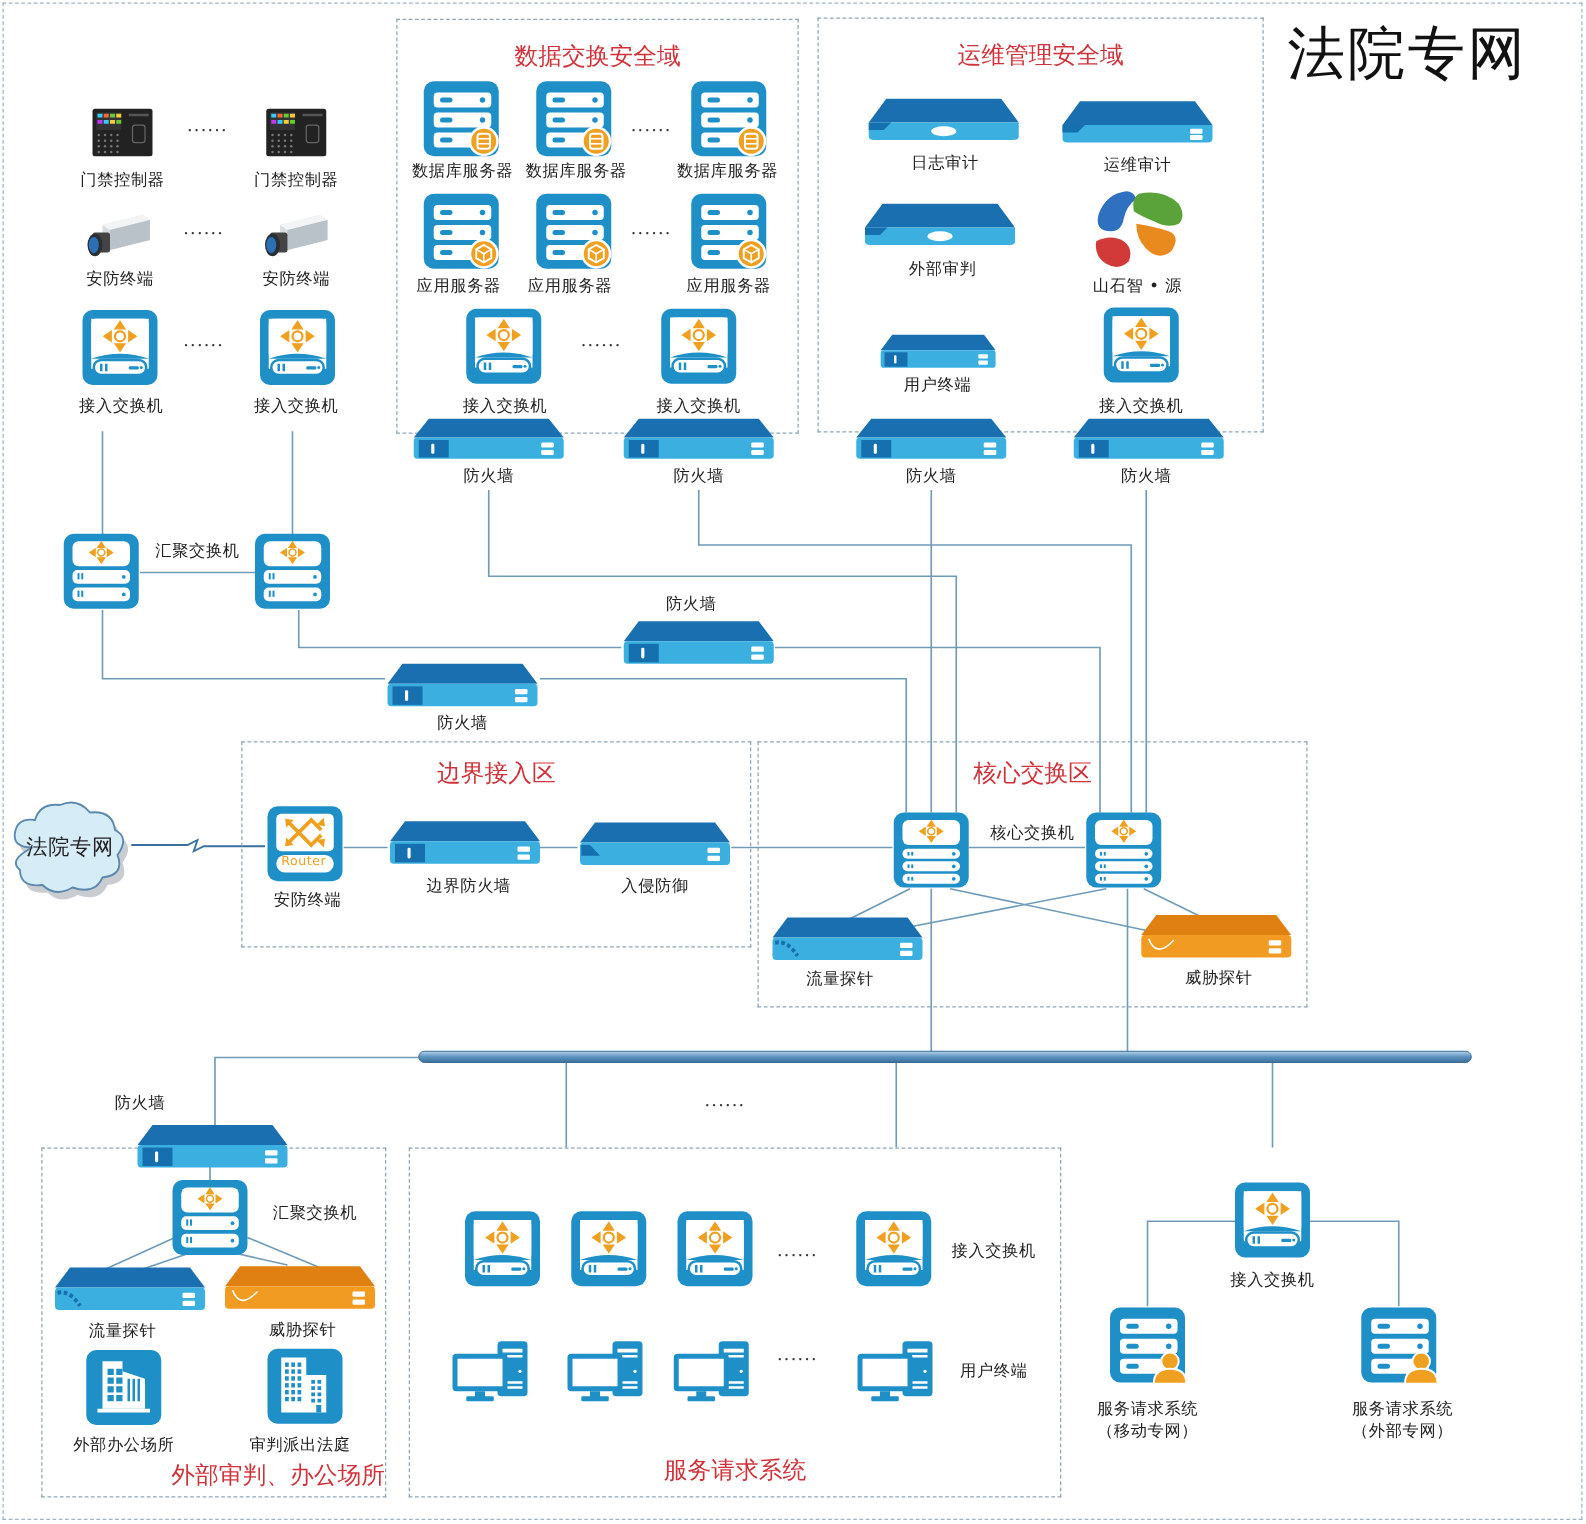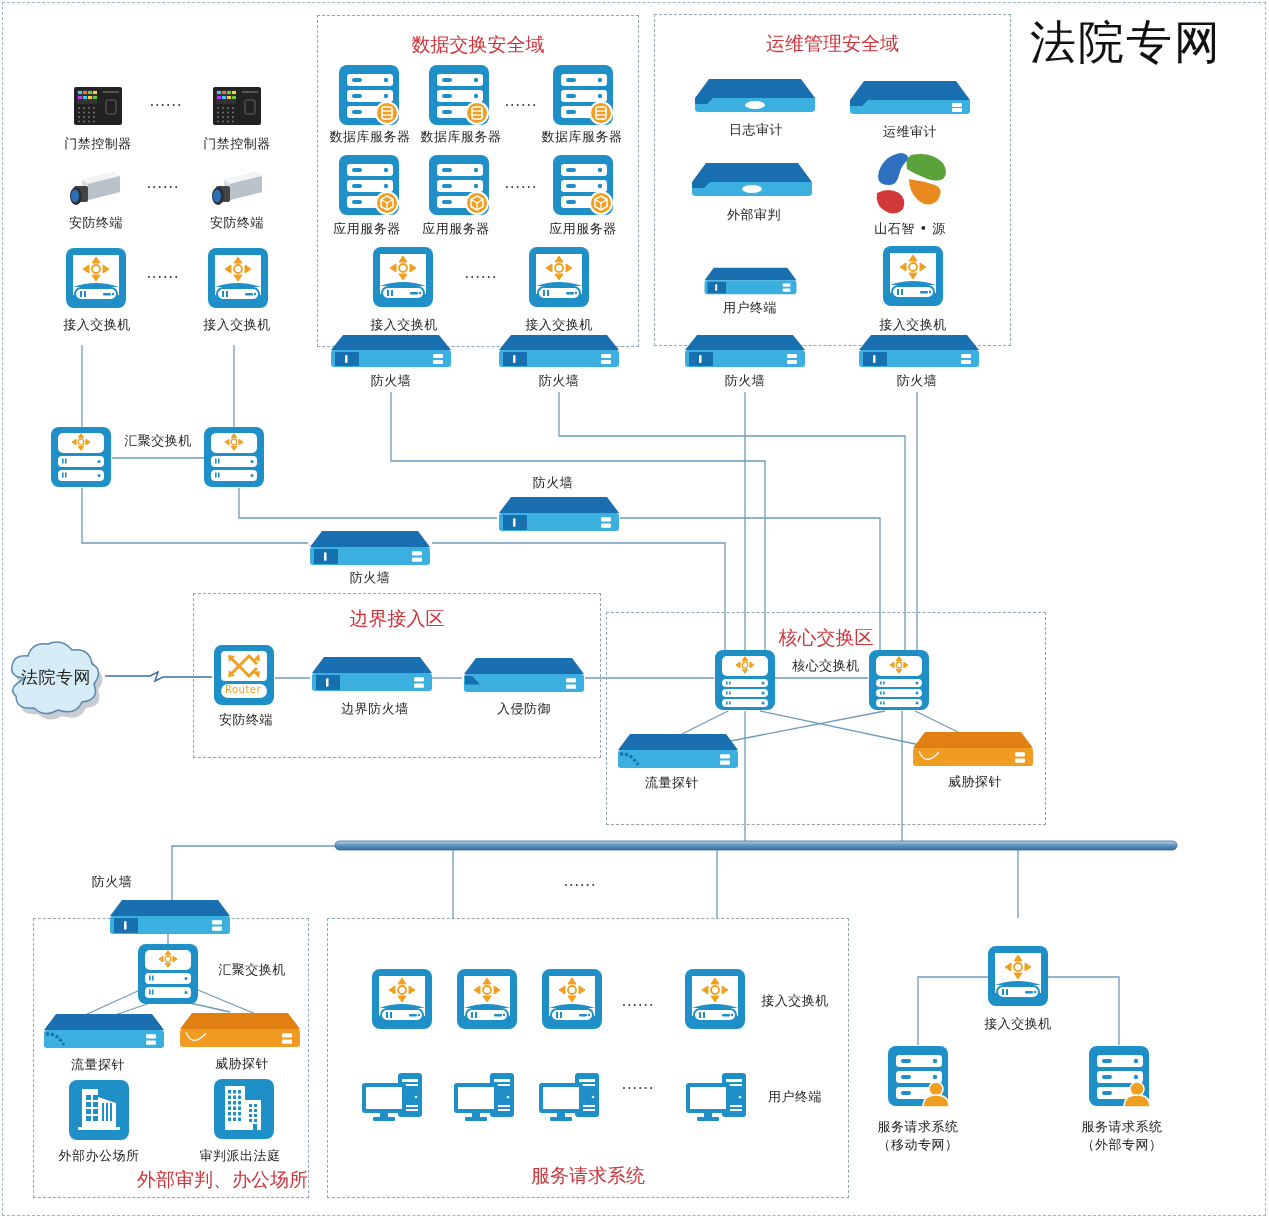--- a/index.html
+++ b/index.html
@@ -83,21 +83,21 @@
 
   <div class="zone" style="left:317px;top:15px;width:322px;height:332px;">
     <div class="zone-title" style="top:16px;">数据交换安全域</div>
   </div>
   <div class="zone" style="left:193px;top:593px;width:408px;height:165px;">
     <div class="zone-title" style="top:12px;">边界接入区</div>
   </div>
   <div class="zone" style="left:654px;top:14px;width:357px;height:332px;">
     <div class="zone-title" style="top:16px;">运维管理安全域</div>
   </div>
-  <div class="zone" style="left:606px;top:612px;width:440px;height:213px;">
+  <div class="zone" style="left:606px;top:593px;width:440px;height:213px;">
     <div class="zone-title" style="top:12px;">核心交换区</div>
   </div>
   <div class="zone" style="left:33px;top:918px;width:276px;height:280px;">
     <div class="zone-title" style="top:248px;text-align:right;">外部审判、办公场所</div>
   </div>
   <div class="zone" style="left:327px;top:918px;width:522px;height:280px;">
     <div class="zone-title" style="top:244px;">服务请求系统</div>
   </div>
 
   <div class="main-title">法院专网</div>

